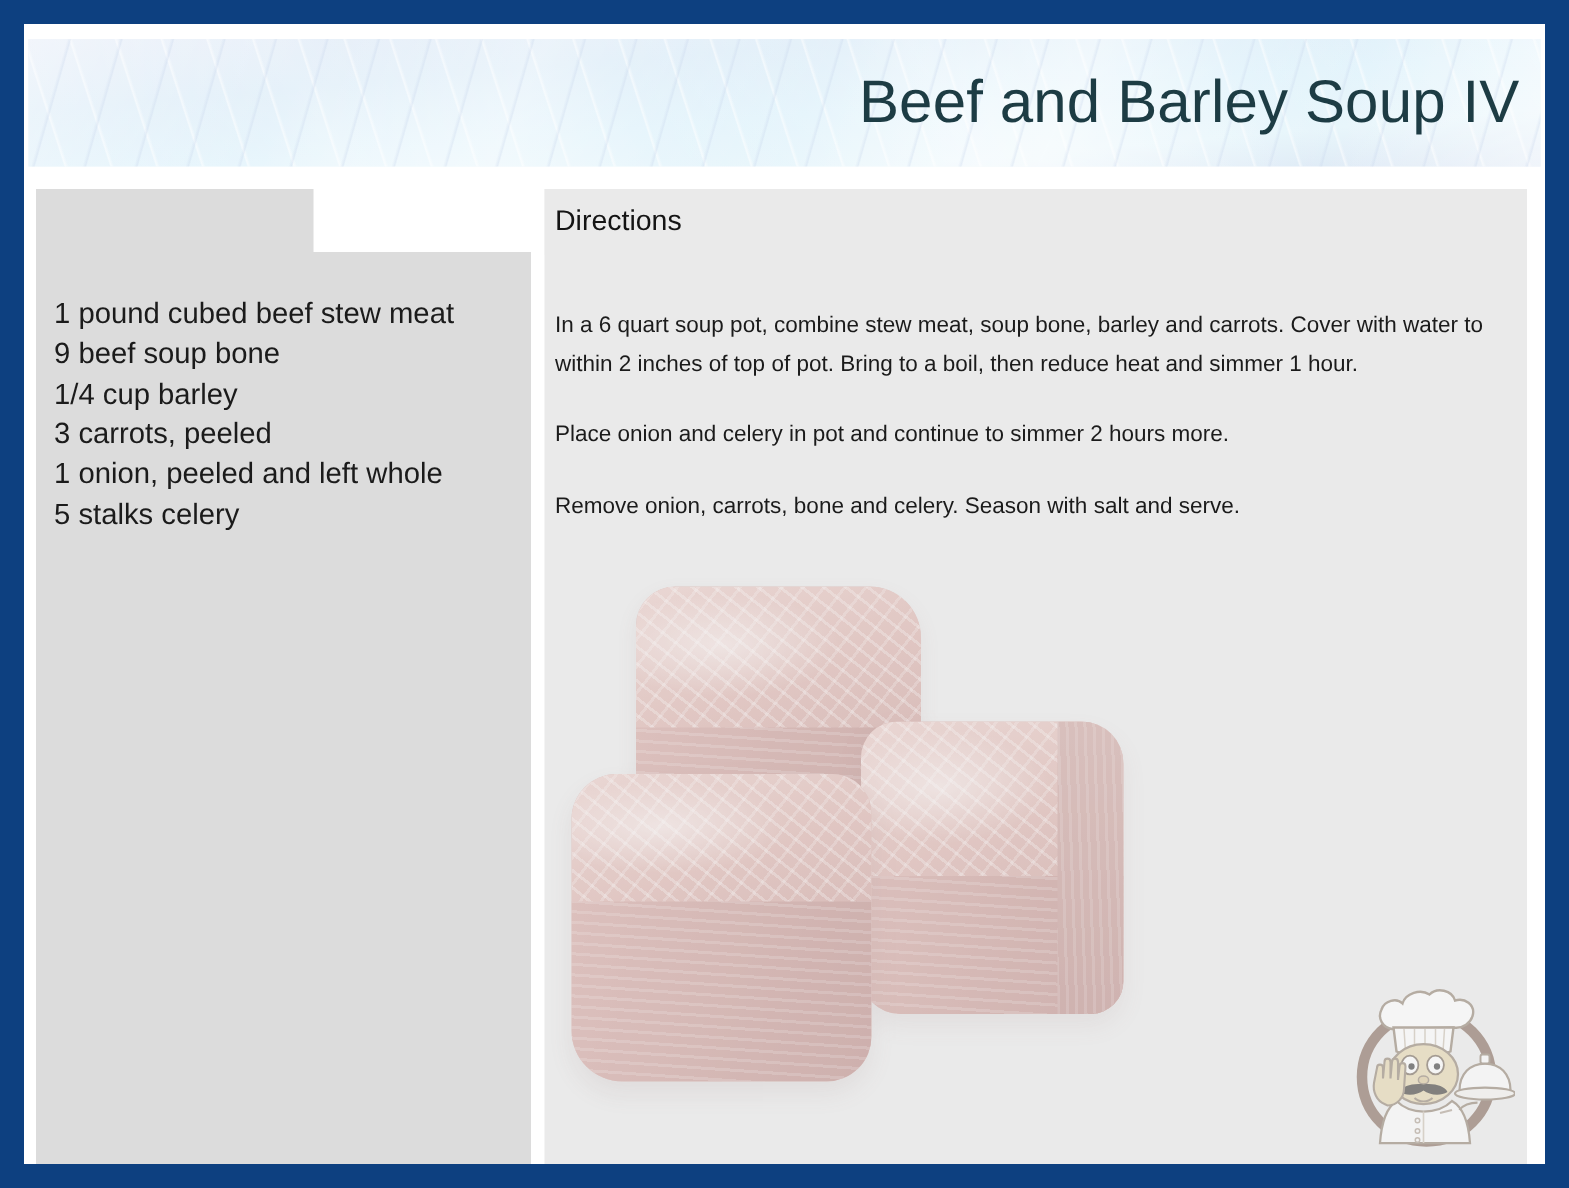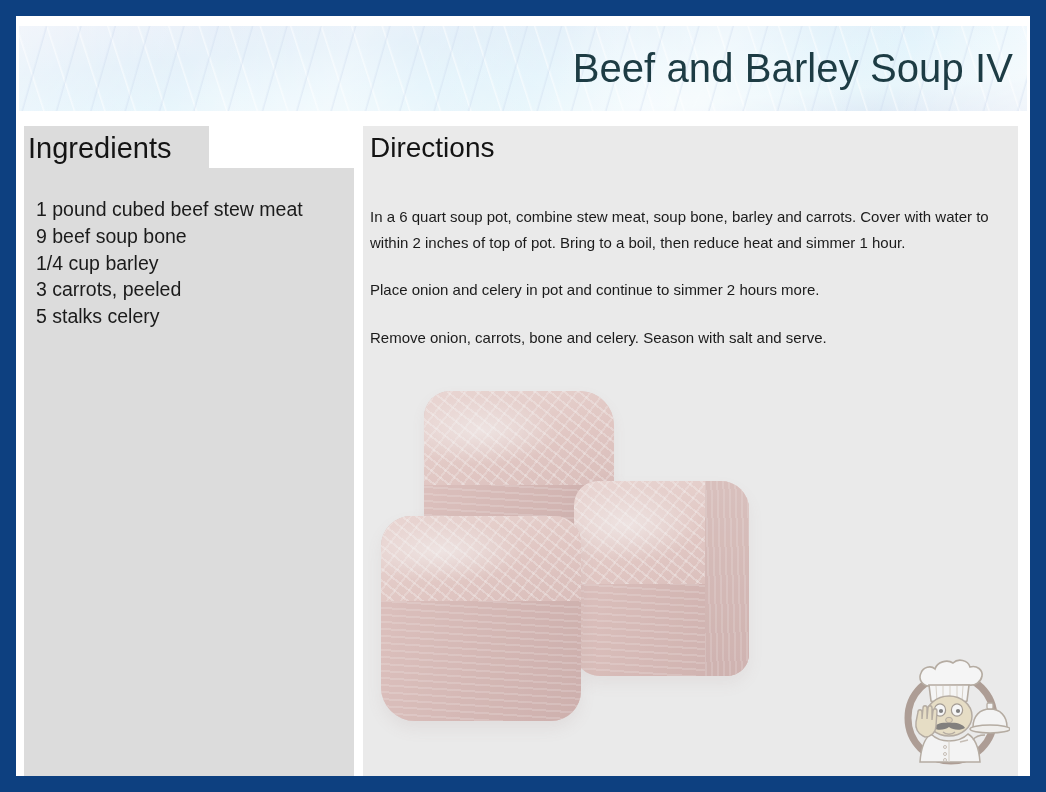--- a/index.html
+++ b/index.html
@@ -142,21 +142,21 @@
     width: 655px;
     height: 650px;
     background: #eaeaea;
     overflow: hidden;
   }
   #dir-heading {
     position: absolute;
     left: 7px;
     top: 2px;
     z-index: 4;
-    font-size: 28px;
+    font-size: 19px;
     line-height: 40px;
     color: #141414;
     white-space: nowrap;
   }
   #dir-heading-tab {
     position: absolute;
     left: 0px;
     top: 0px;
     width: 173px;
     height: 44px;
@@ -258,28 +258,28 @@
 <body>
 
 <div id="card">
   <div id="page">
 
     <div id="banner">
       <div id="banner-title">Beef and Barley Soup IV</div>
     </div>
 
     <div id="ing-heading-tab"></div>
-    <div id="ing-heading">Ingredients</div>
 
     <div id="col-ingredients">
       <div id="ing-list">
         <div class="ing-line">1 pound cubed beef stew meat</div>
         <div class="ing-line">9 beef soup bone</div>
         <div class="ing-line">1/4 cup barley</div>
         <div class="ing-line">3 carrots, peeled</div>
+        <div class="ing-line">1 onion, peeled and left whole</div>
         <div class="ing-line">5 stalks celery</div>
       </div>
     </div>
 
     <div id="col-directions">
       <div id="dir-heading-tab"></div>
       <div id="dir-heading">Directions</div>
 
       <div id="dir-body">
         <div class="dir-para">In a 6 quart soup pot, combine stew meat, soup bone, barley and carrots. Cover with water to within 2 inches of top of pot. Bring to a boil, then reduce heat and simmer 1 hour.</div>

